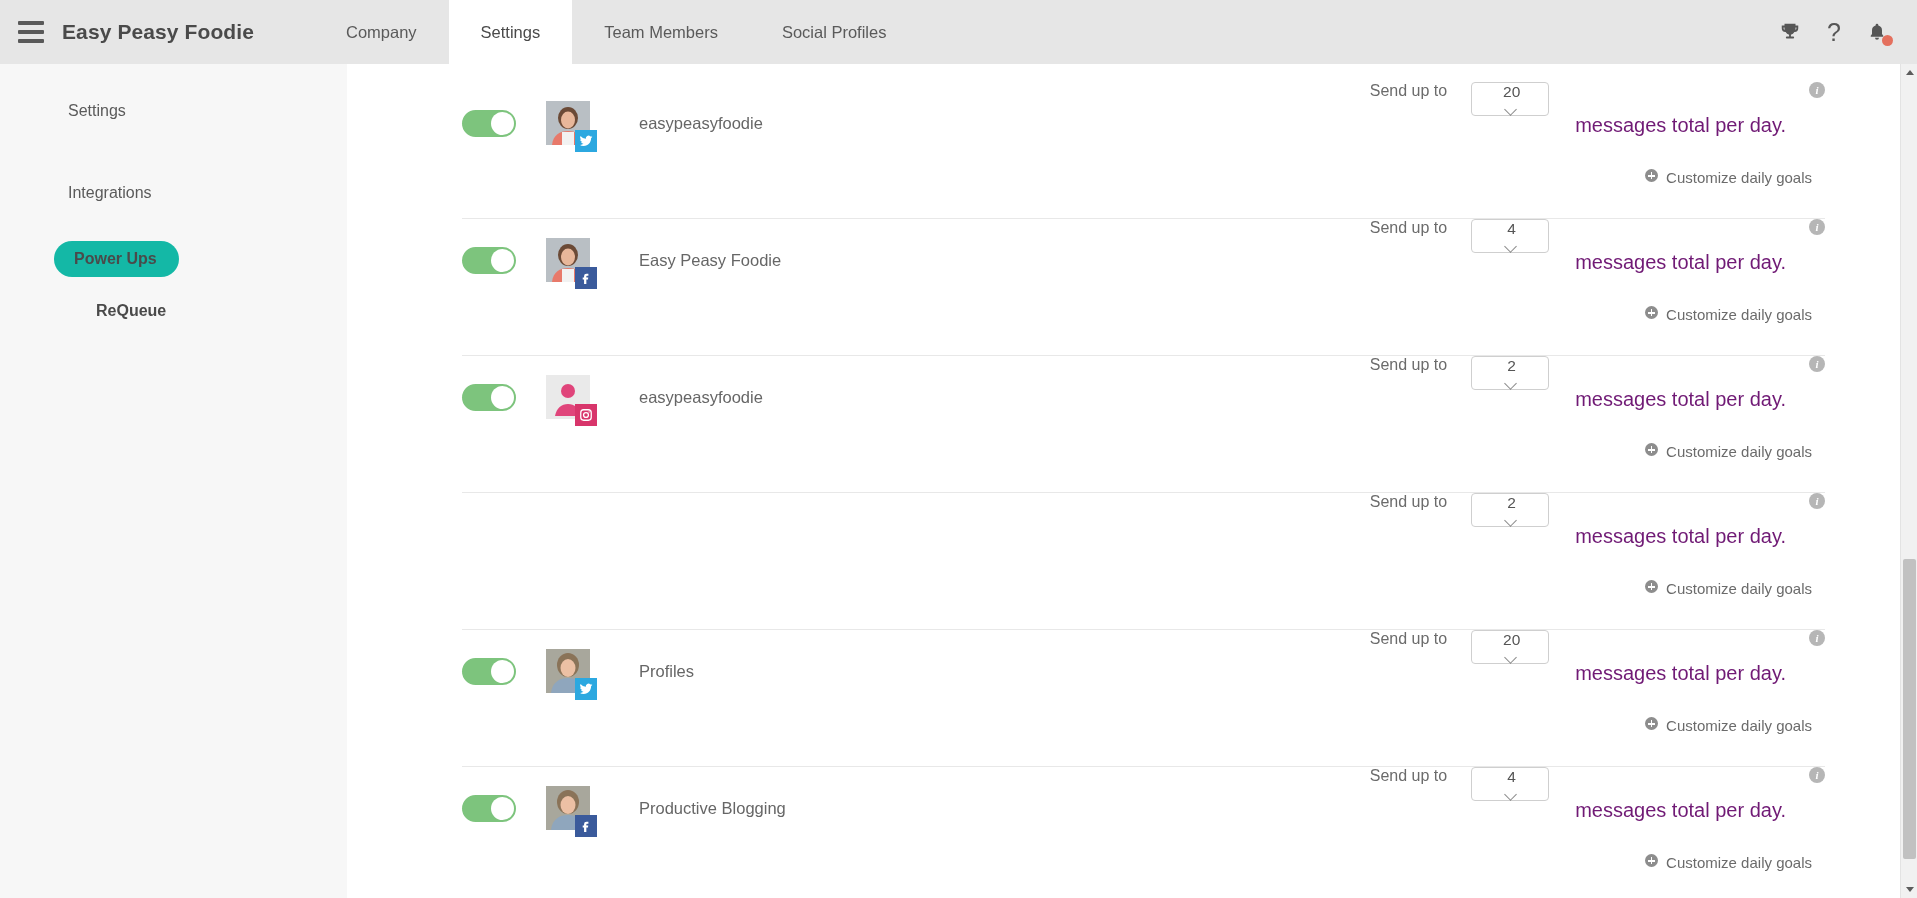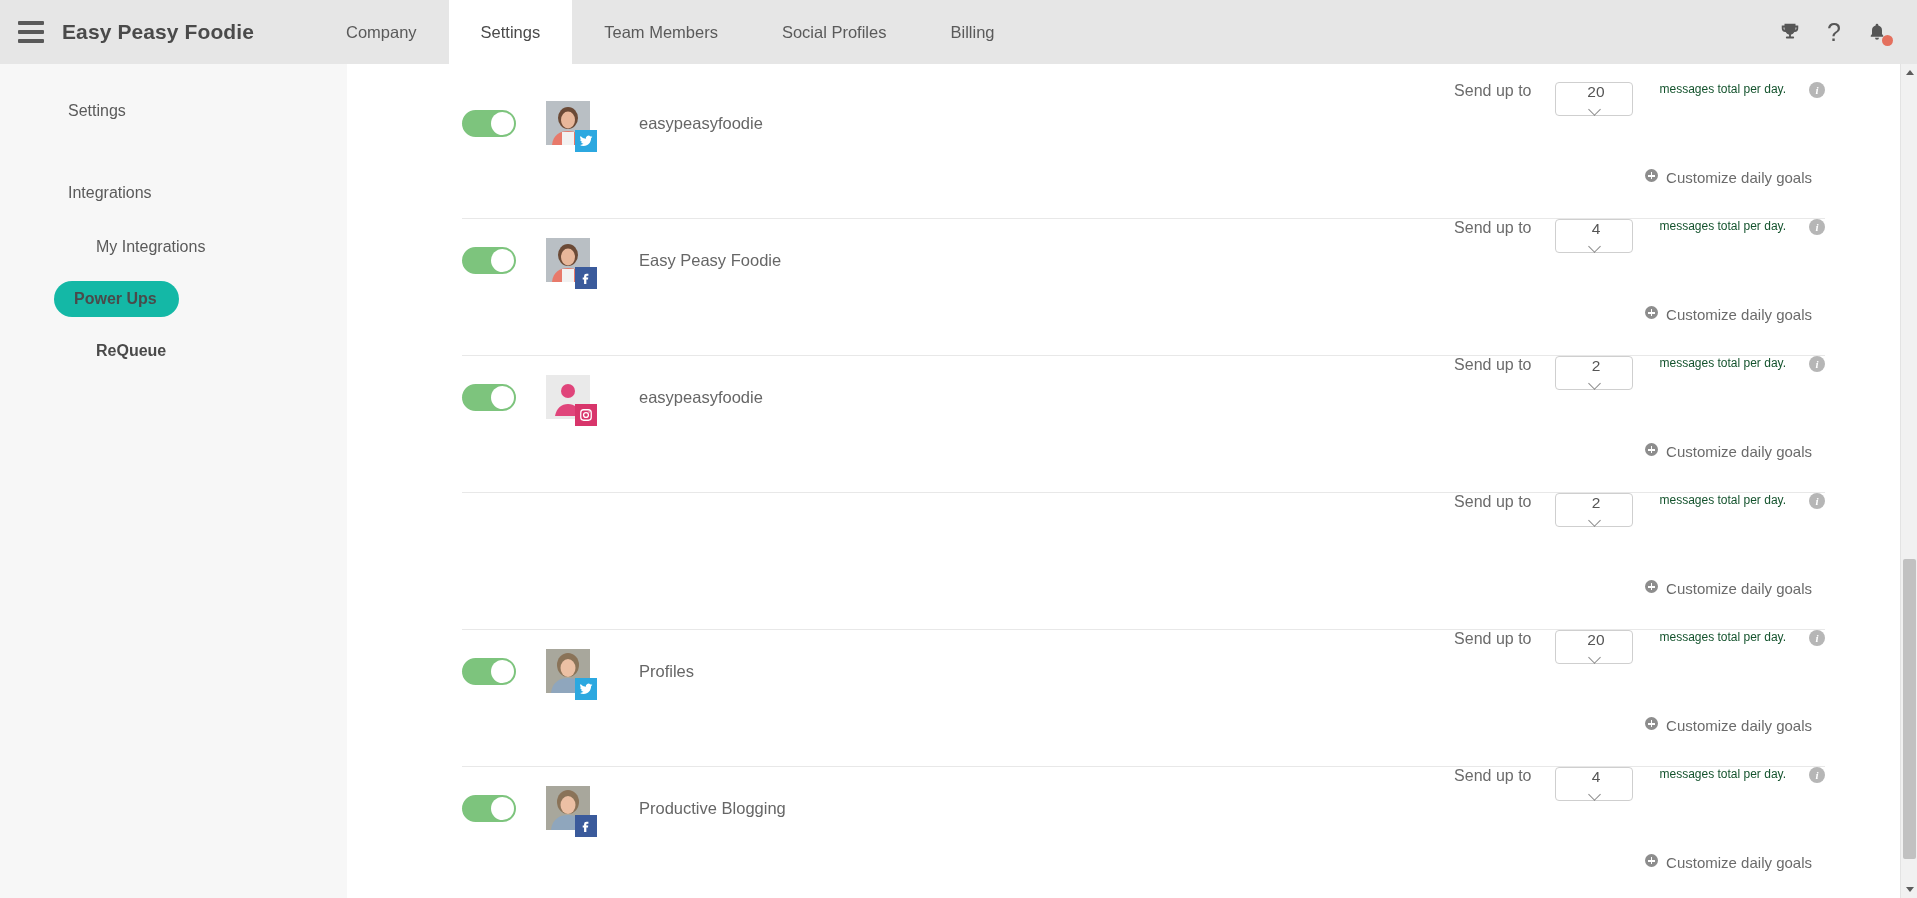--- a/index.html
+++ b/index.html
@@ -104,21 +104,21 @@
     width: 78px; height: 34px; border: 1px solid #cfcfcf; border-radius: 4px;
     background: #fff; display: flex; align-items: center; justify-content: space-between;
     padding: 0 9px 0 12px; font-size: 15.5px; color: #555; cursor: pointer; flex-direction: column;
   }
   .chev { width: 11px; height: 11px; position: relative; }
   .chev::before {
     content:""; position:absolute; left:0; top:1px; width:8px; height:8px;
     border-right:1.6px solid #888; border-bottom:1.6px solid #888;
     transform: rotate(45deg);
   }
-  .msg-label { font-size: 12px; color: #14532d; margin-left: 14px; white-space: nowrap; }
+  .msg-label { font-size: 20px; color: #701a75; margin-left: 14px; white-space: nowrap; margin-top: 32px; }
   .info-icon {
     width: 16px; height: 16px; border-radius: 50%; background: #b6b6b6;
     color: #fff; font-size: 11px; font-style: italic; font-weight: bold;
     display: flex; align-items: center; justify-content: center;
     margin-left: 11px; font-family: "Liberation Serif", serif; cursor: pointer;
   }
   .customize {
     position: absolute; right: 88px; top: 87px;
     display: flex; align-items: flex-start; gap: 8px; cursor: pointer;
   }
@@ -168,21 +168,20 @@
       <span></span>
       <span></span>
       <span></span>
     </div>
     <div class="brand">Easy Peasy Foodie</div>
     <div class="tabs">
       <div class="tab">Company</div>
       <div class="tab active">Settings</div>
       <div class="tab">Team Members</div>
       <div class="tab">Social Profiles</div>
-      <div class="tab">Billing</div>
     </div>
     <div class="topbar-spacer"></div>
     <div class="topbar-icons">
       <div class="ticon">
         <svg width="22" height="22" viewBox="0 0 24 24" fill="#565656">
           <path d="M6 3h12v2h3v3a4 4 0 0 1-4 4h-.2A6 6 0 0 1 13 14.9V17h2.5a1 1 0 0 1 0 2h-7a1 1 0 0 1 0-2H11v-2.1A6 6 0 0 1 7.2 12H7a4 4 0 0 1-4-4V5h3V3zm0 4H5v1a2 2 0 0 0 1 1.7V7zm12 0v2.7A2 2 0 0 0 19 8V7h-1z"></path>
         </svg>
       </div>
       <div class="ticon">
         <span class="qmark">?</span>
@@ -196,21 +195,20 @@
     </div>
   </div>
 
   <div class="sidebar">
     <div class="side-spacer-1"></div>
     <div class="side-item">Settings</div>
     <div class="side-gap"></div>
     <div class="side-gap"></div>
     <div class="side-item">Integrations</div>
     <div class="side-gap-sm"></div>
-    <div class="side-item sub">My Integrations</div>
     <div class="side-gap-sm"></div>
     <div class="side-item selected">Power Ups</div>
     <div class="side-gap-sm"></div>
     <div class="side-item sub bold">ReQueue</div>
   </div>
 
   <div class="content">
     <div class="rows">
 
       <div class="row">

